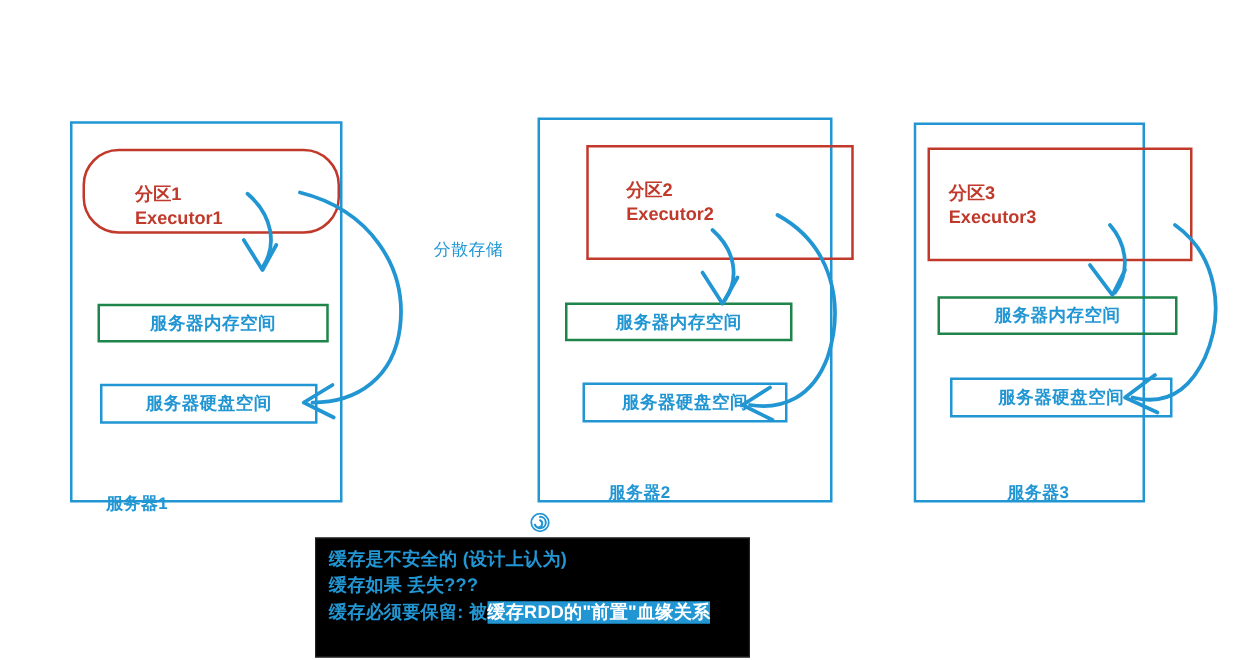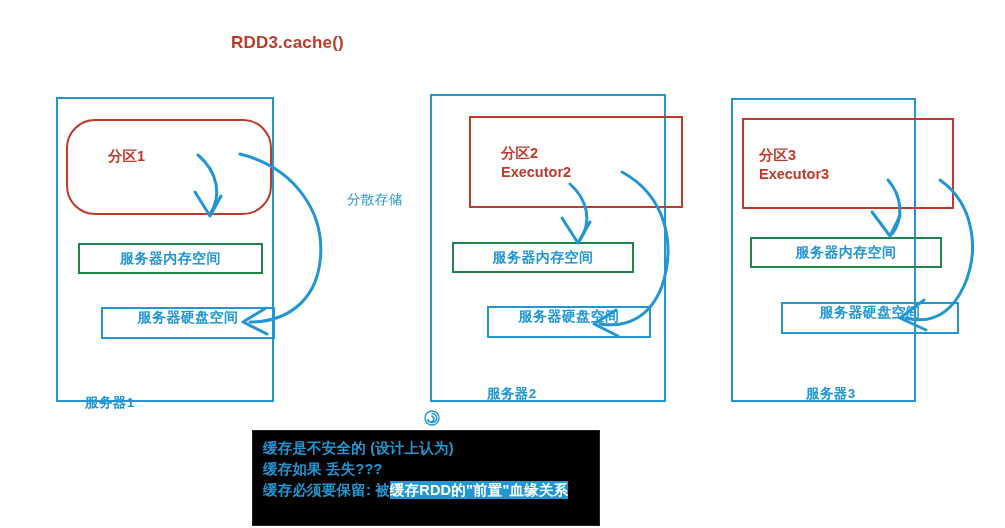--- a/index.html
+++ b/index.html
@@ -43,21 +43,21 @@
   #server-box-3 { left: 731px; top: 98px;  width: 185px; height: 304px; }
 
   
   .executor-box {
     position: absolute;
     box-sizing: border-box;
     border: 2.5px solid #c0392b;
     background: transparent;
     padding: 26px 0 0 40px;
   }
-  #executor-box-1 { left: 66px;  top: 119px; width: 206px; height: 96px; border-radius: 29px; }
+  #executor-box-1 { left: 66px;  top: 119px; width: 206px; height: 68px; border-radius: 29px; }
   #executor-box-2 { left: 441px; top: 116px; width: 214px; height: 92px; margin-left: 28px; }
   #executor-box-3 { left: 742px; top: 118px; width: 212px; height: 91px; }
   #executor-box-1 { padding-left: 40px; }
   #executor-box-2 { padding-left: 30px; }
   #executor-box-3 { padding-left: 15px; }
 
   .executor-line {
     color: #c0392b;
     font-size: 14.5px;
     font-weight: bold;
@@ -79,22 +79,22 @@
   #memory-box-2 { left: 452px; top: 242px; width: 182px; height: 31px; }
   #memory-box-3 { left: 750px; top: 237px; width: 192px; height: 31px; }
 
   
   .disk-box {
     position: absolute;
     box-sizing: border-box;
     border: 2.5px solid #2196d3;
     background: transparent;
     display: flex;
+    align-items: center;
     justify-content: center;
-    margin-left: 21px;
   }
   #disk-box-1 { left: 80px;  top: 307px; width: 174px; height: 32px; }
   #disk-box-2 { left: 466px; top: 306px; width: 164px; height: 32px; }
   #disk-box-3 { left: 760px; top: 302px; width: 178px; height: 32px; }
 
   .inner-label {
     color: #2196d3;
     font-size: 14px;
     font-weight: bold;
     white-space: nowrap;
@@ -169,26 +169,26 @@
     background: #2196d3;
     color: #ffffff;
     padding: 1px 0;
   }
 </style>
 </head>
 <body>
 
 <div id="canvas">
 
-  <div id="title">RDD3.cache()</div>
 
   <div class="server-box" id="server-box-1"></div>
 
   <div class="executor-box" id="executor-box-1">
     <div class="executor-line">分区1</div>
+    <div class="executor-line">Executor1</div>
   </div>
 
   <div class="memory-box" id="memory-box-1">
     <span class="inner-label">服务器内存空间</span>
   </div>
 
   <div class="disk-box" id="disk-box-1">
     <span class="inner-label">服务器硬盘空间</span>
   </div>
 

